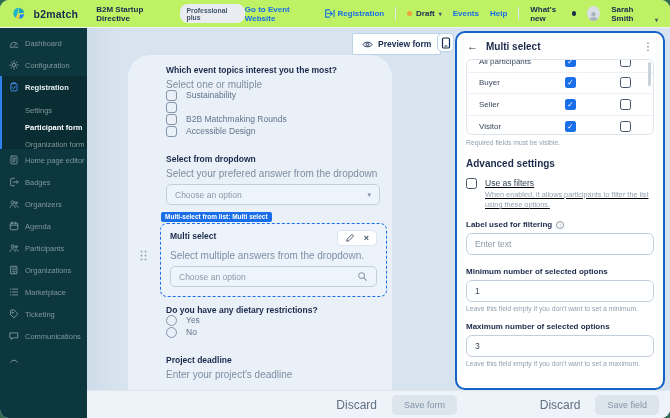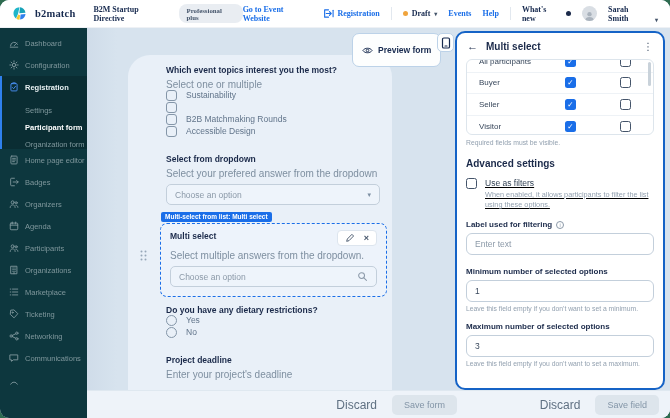--- a/index.html
+++ b/index.html
@@ -1,20 +1,20 @@
 <!DOCTYPE html>
 <html><head>
 <meta charset="utf-8">
 <style>
   * { margin:0; padding:0; box-sizing:border-box; }
   html,body { width:670px; height:418px; background:#2e6b50; font-family:"Liberation Sans",sans-serif; overflow:hidden; }
   .window { position:relative; width:670px; height:418px; border-radius:9px; overflow:hidden; background:#d7e3ee; }
 
   
-  header { position:absolute; top:0; left:0; right:0; height:28px; background:#ffffff; display:flex; align-items:center; justify-content:space-between; padding:0 12px; z-index:10; border-bottom:1px solid #eef1f5;font-family:Liberation Serif, serif; }
+  header { position:absolute; top:0; left:0; right:0; height:28px; background:#bef264; display:flex; align-items:center; justify-content:space-between; padding:0 12px; z-index:10; border-bottom:1px solid #eef1f5; }
   .h-left { display:flex; align-items:center; gap:8px; }
   .logo-text { font-size:10.5px; font-weight:bold; color:#16294e; letter-spacing:.2px; }
   .event-name { font-size:8px; font-weight:bold; color:#16294e; margin-left:10px; }
   .plan-badge { font-size:6.8px; font-weight:bold; color:#44546a; background:#e9edf2; border-radius:8px; padding:2.5px 7px; }
   .h-right { display:flex; align-items:center; gap:11px; font-size:8px; }
   .h-link { color:#1a6ee8; font-weight:bold; cursor:pointer; text-decoration:none; }
   .h-reg { display:flex; align-items:center; gap:3px; color:#1a6ee8; font-weight:bold; }
   .h-div { width:1px; height:13px; background:#e2e8ef; }
   .h-draft { display:flex; align-items:center; gap:4px; color:#16294e; font-weight:bold; }
   .dot-orange { width:5px; height:5px; border-radius:50%; background:#f0a43c; }
@@ -31,21 +31,21 @@
   .s-active-block { background:#0a2d33; border-left:2px solid #2f80ed; }
   .s-active-block .s-item { padding-left:7px; }
   .s-active-block .s-sub { padding-left:23px;align-items:flex-end; }
   .s-on span { color:#e8f0f2; font-weight:bold; }
   .s-subon { color:#ffffff; font-weight:bold; }
   .si { stroke:#7f979c; fill:none; stroke-width:1.1; stroke-linecap:round; stroke-linejoin:round; flex:none; }
   .s-on .si { stroke:#4a90f5; }
 
   
   .main-bg { position:absolute; left:87px; top:28px; right:0; bottom:0; background:linear-gradient(90deg,#cfdce9,#d7e3ee 30px); }
-  .btn-preview { position:absolute; left:352px; top:33px; height:19px; display:flex; align-items:center; gap:5px; background:#fdfefe; border:1px solid #bcd2e8; border-radius:7px; padding:16px 9px; font-size:8.5px; font-weight:bold; color:#16294e; z-index:6; cursor:pointer; }
+  .btn-preview { position:absolute; left:352px; top:33px; height:19px; display:flex; align-items:center; gap:5px; background:#fdfefe; border:1px solid #bcd2e8; border-radius:2px; padding:10px 9px; font-size:8.5px; font-weight:bold; color:#16294e; z-index:6; cursor:pointer; }
   .btn-device { position:absolute; left:437px; top:33px; width:17px; height:19px; background:#fdfefe; border:1px solid #bcd2e8; border-radius:5px; display:flex; align-items:center; justify-content:center; z-index:6; cursor:pointer; }
 
   .form-panel { position:absolute; left:128px; top:55px; width:264px; bottom:0; background:#e9f0f8; padding:10px 12px 0 38px; z-index:1;border-radius:22px; }
   .q-title { font-size:8.5px; font-weight:bold; color:#1b2a4a; }
   .q-sub { font-size:10px; color:#7e8fa0; margin-top:4px; }
   .opt-row { display:flex; align-items:flex-start; gap:9px; height:12px; }
   .cbx { width:11px; height:11px; border:1.2px solid #8496a8; border-radius:3px; background:transparent; flex:none; }
   .rdo { width:11px; height:11px; border:1.3px solid #8496a8; border-radius:50%; background:transparent; flex:none; }
   .opt-label { font-size:8.5px; color:#61748a; }
   .mt16 { margin-top:16px; }
@@ -233,29 +233,20 @@
     </div>
     <div class="s-item">
       <svg class="si" width="10" height="10" viewBox="0 0 12 12">
           <path d="M6.3 1.4l4.3 4.2-4.5 5-4.6-4.2.5-4.5z"></path>
           <circle cx="4.3" cy="4.3" r="0.7"></circle>
         </svg>
       <span>Ticketing</span>
     </div>
     <div class="s-item">
       <svg class="si" width="10" height="10" viewBox="0 0 12 12">
-          <circle cx="2.6" cy="6" r="1.4"></circle>
-          <circle cx="9.4" cy="2.6" r="1.4"></circle>
-          <circle cx="9.4" cy="9.4" r="1.4"></circle>
-          <path d="M3.9 5.3l4.2-2M3.9 6.7l4.2 2"></path>
-        </svg>
-      <span>Networking</span>
-    </div>
-    <div class="s-item">
-      <svg class="si" width="10" height="10" viewBox="0 0 12 12">
           <path d="M1.5 2.3h9v5.9H5.2L3 10V8.2H1.5z"></path>
         </svg>
       <span>Communications</span>
     </div>
     <div class="s-item">
       <svg class="si" width="10" height="10" viewBox="0 0 12 12">
           <path d="M2 11a4.5 4.5 0 0 1 8 0"></path>
         </svg>
     </div>
   </nav>

